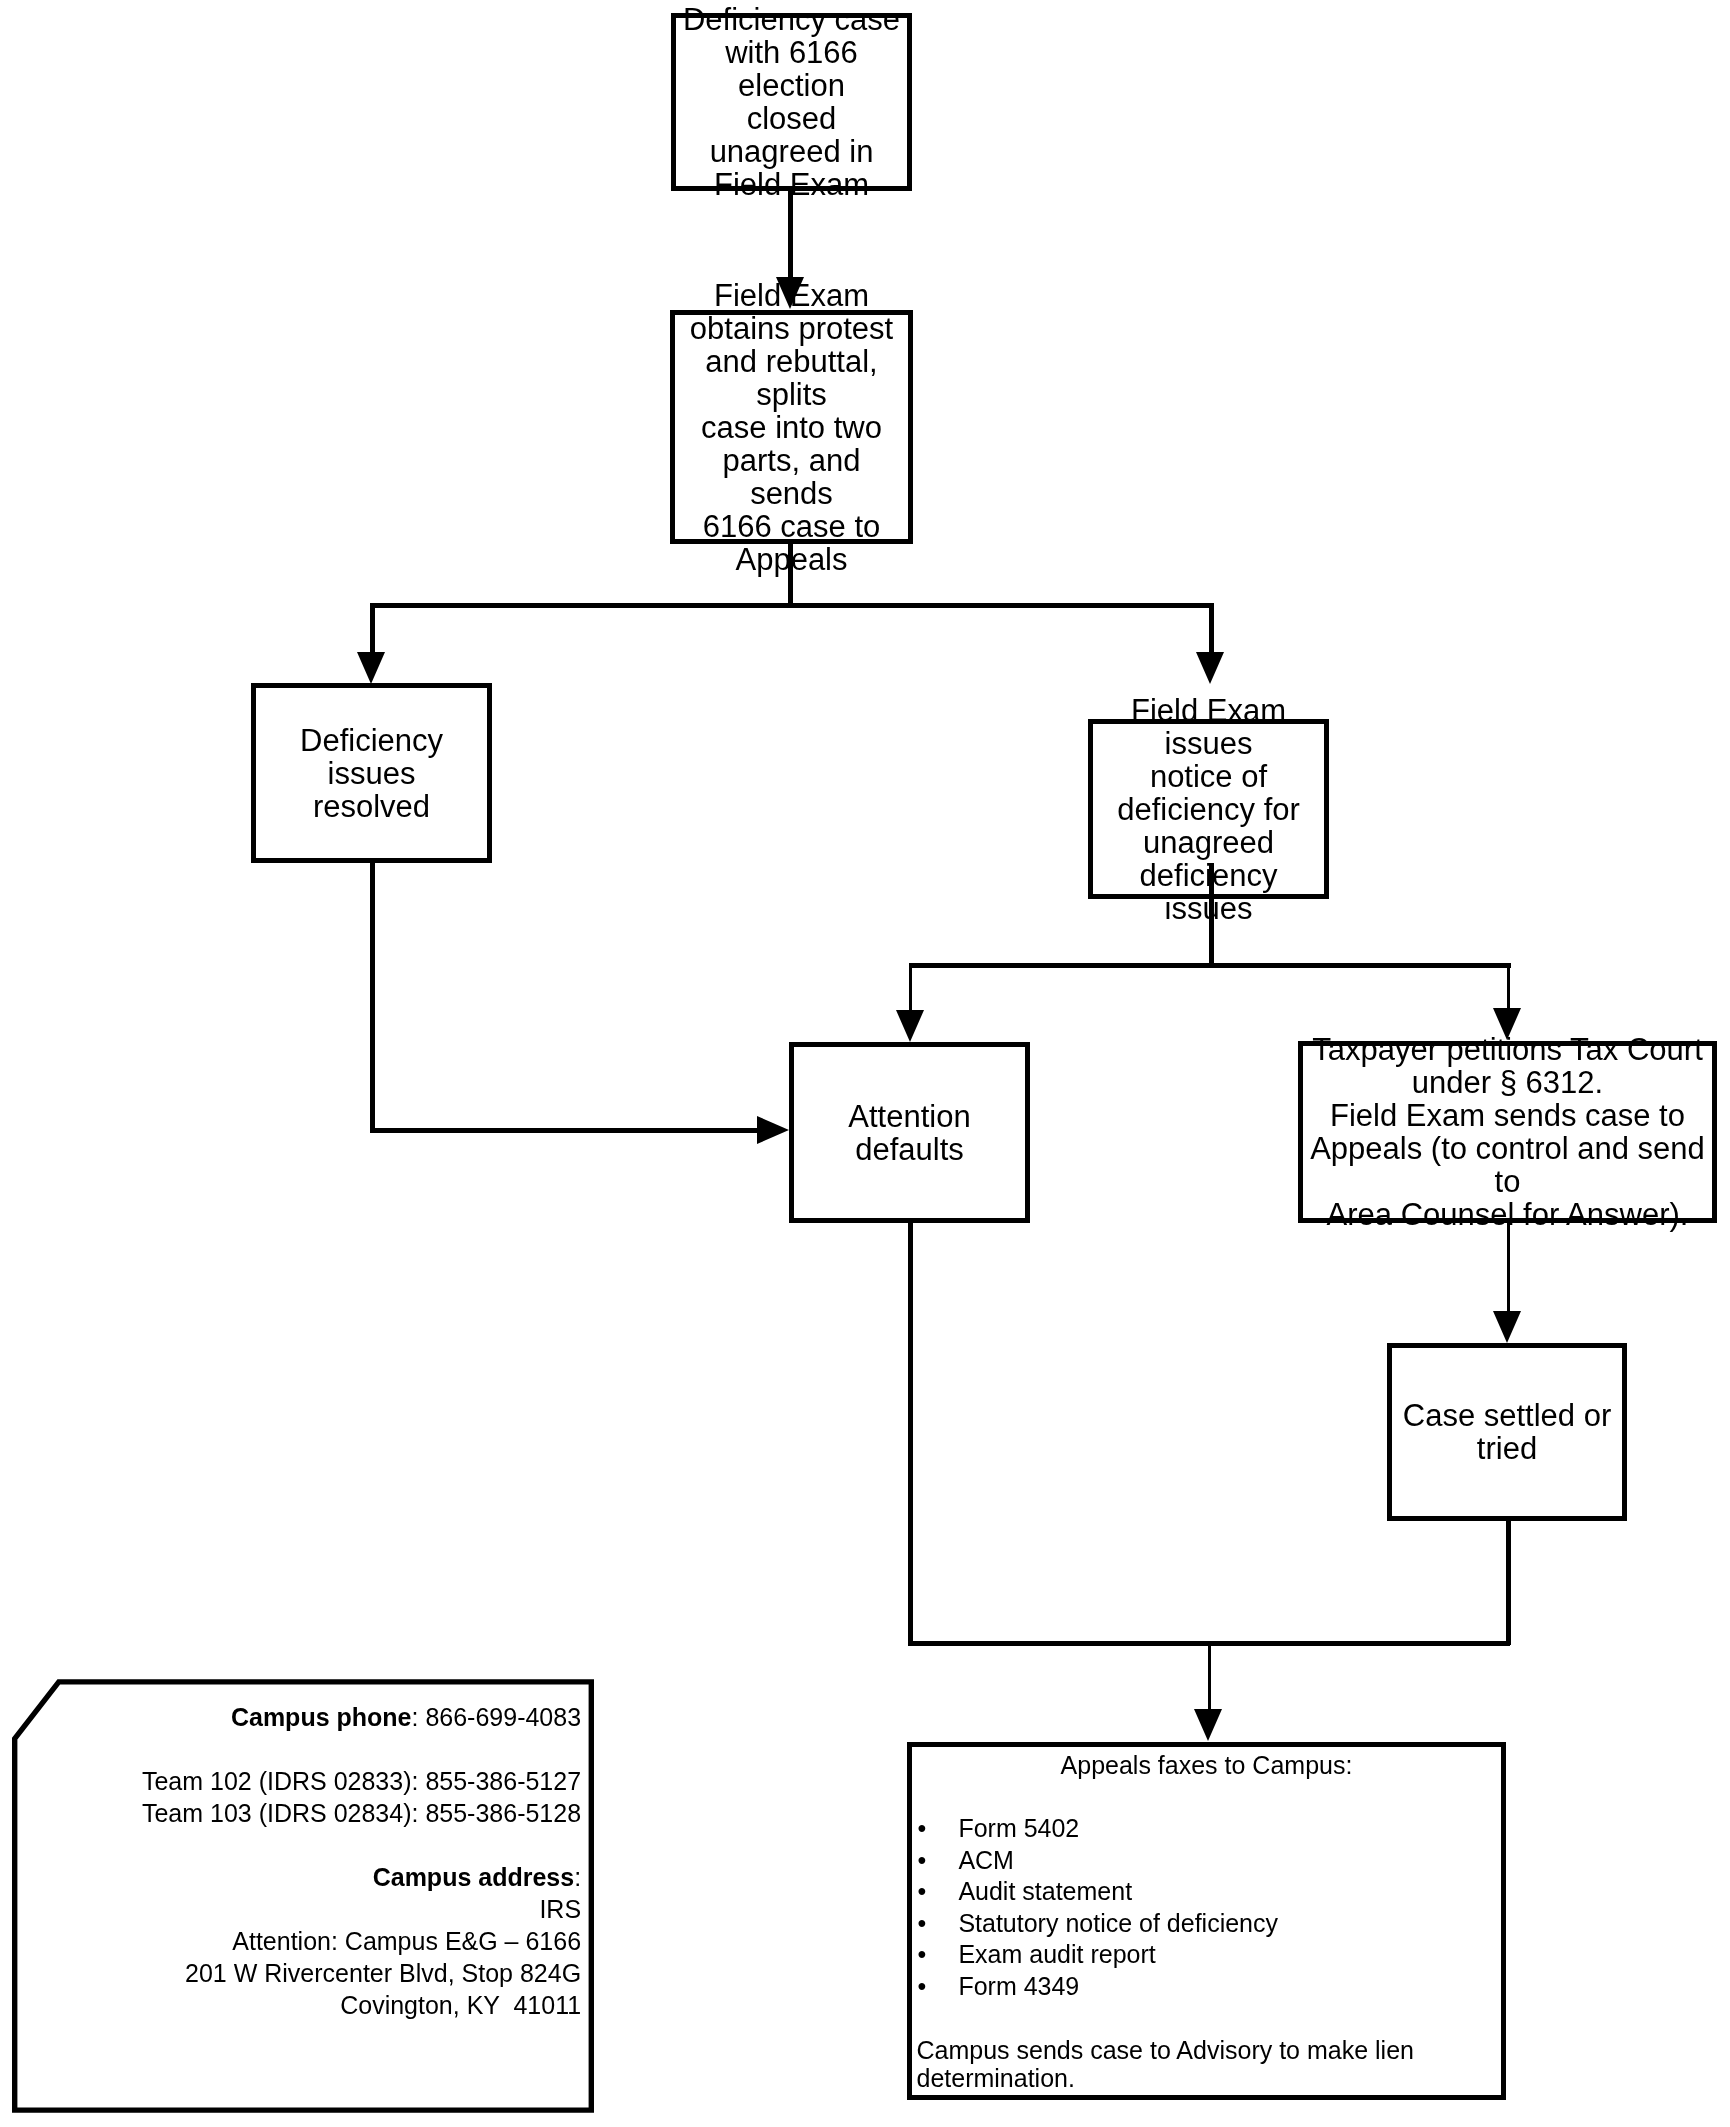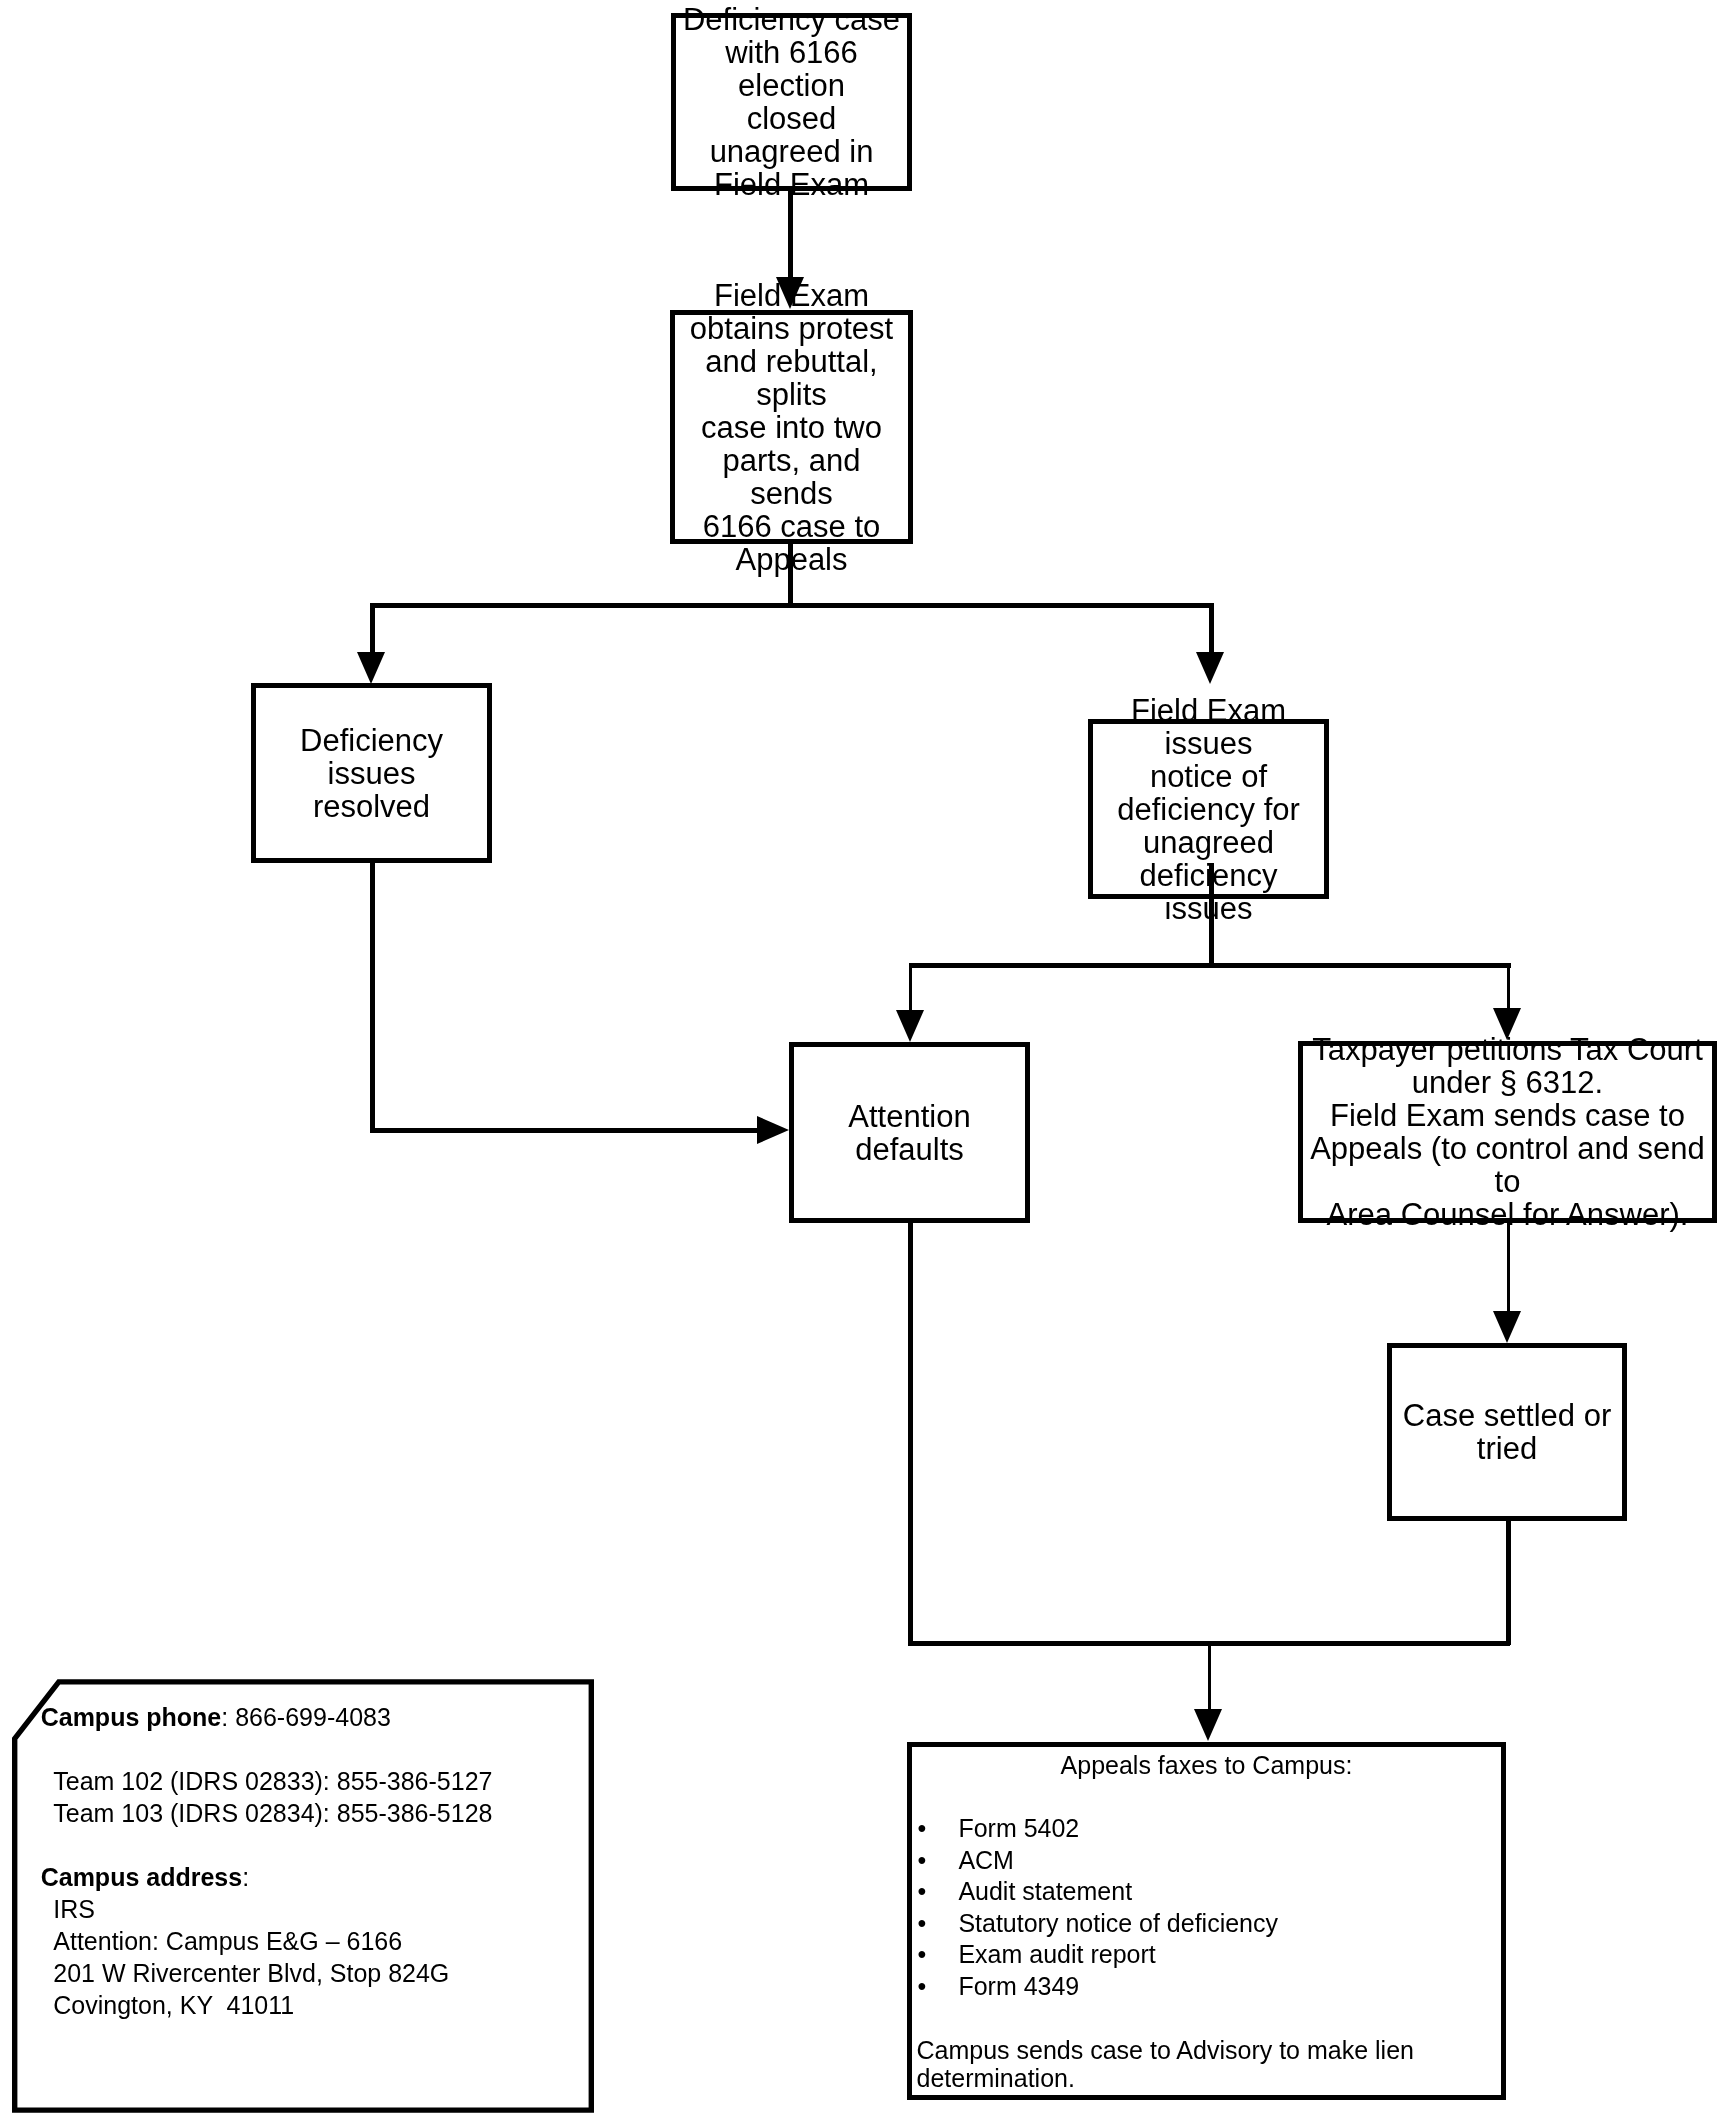--- a/index.html
+++ b/index.html
@@ -84,21 +84,21 @@
     width: 582px; height: 434px;
   }
   .note-box svg { position: absolute; left: 0; top: 0; }
   .note-content {
     position: absolute;
     left: 29px; top: 21.6px;
     right: 12.6px;
     font-size: 25px;
     line-height: 32px;
   }
-  .note-line { white-space: pre; }
+  .note-line { white-space: pre; text-align: right; }
   .note-line.indent { padding-left: 12.6px; }
   .note-line.blank { height: 32px; }
   .note-label { font-weight: bold; }
 </style>
 </head>
 <body>
 
 <div class="canvas">
 
   <div class="node" style="left:671px; top:12.6px; width:241px; height:178px;">

